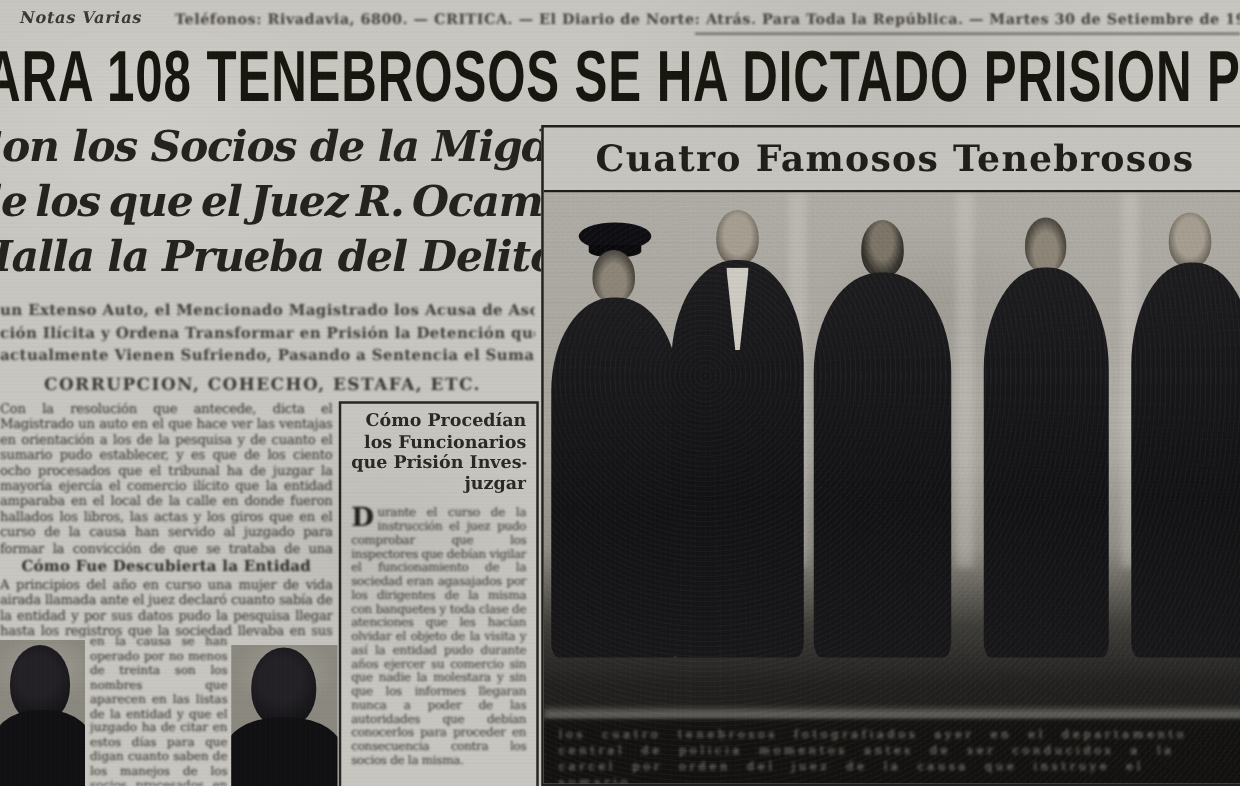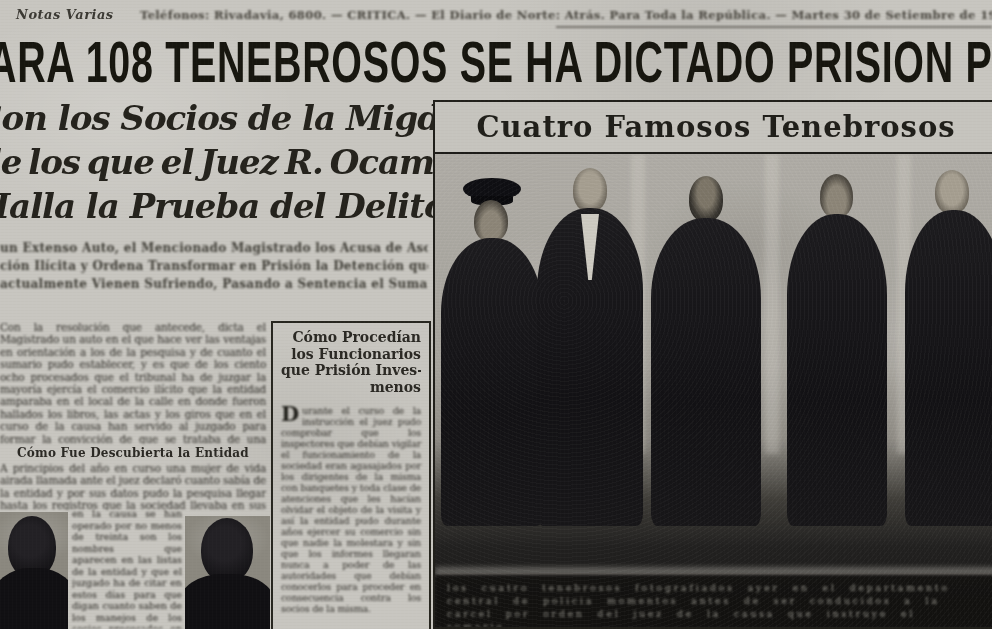--- a/index.html
+++ b/index.html
@@ -169,41 +169,42 @@
     <div class="tight">de los que el Juez R. Ocampo</div>
     <div>Halla la Prueba del Delito</div>
   </div>
 
   <div class="deck">
     <div>un Extenso Auto, el Mencionado Magistrado los Acusa de Aso-</div>
     <div>ción Ilícita y Ordena Transformar en Prisión la Detención que</div>
     <div>actualmente Vienen Sufriendo, Pasando a Sentencia el Sumario</div>
   </div>
 
+  <div class="kicker">CORRUPCION, COHECHO, ESTAFA, ETC.</div>
 
   <div class="bodyblock body1">Con la resolución que antecede, dicta el Magistrado un auto en el que hace ver las ventajas en orientación a los de la pesquisa y de cuanto el sumario pudo establecer, y es que de los ciento ocho procesados que el tribunal ha de juzgar la mayoría ejercía el comercio ilícito que la entidad amparaba en el local de la calle en donde fueron hallados los libros, las actas y los giros que en el curso de la causa han servido al juzgado para formar la convicción de que se trataba de una vasta sociedad organizada para el delito en todas sus formas.</div>
   <div class="crosshead">Cómo Fue Descubierta la Entidad</div>
   <div class="bodyblock body2">A principios del año en curso una mujer de vida airada llamada ante el juez declaró cuanto sabía de la entidad y por sus datos pudo la pesquisa llegar hasta los registros que la sociedad llevaba en sus libros con todo detalle.</div>
 
   <div class="thumb thumb-l">
     <div class="head"></div>
     <div class="shoulders"></div>
   </div>
   <div class="narrowcol">en la causa se han operado por no menos de treinta son los nombres que aparecen en las listas de la entidad y que el juzgado ha de citar en estos días para que digan cuanto saben de los manejos de los socios procesados en el sumario de la causa</div>
   <div class="thumb thumb-r">
     <div class="head"></div>
     <div class="shoulders"></div>
   </div>
 
   <div class="midbox">
     <div class="midhead">
       <div>Cómo Procedían</div>
       <div>los Funcionarios</div>
       <div>que Prisión Inves-</div>
-      <div>menos</div>
+      <div>juzgar</div>
     </div>
     <div class="midbody">
       <span class="dropcap">D</span><span>urante el curso de la instrucción el juez pudo comprobar que los inspectores que debían vigilar el funcionamiento de la sociedad eran agasajados por los dirigentes de la misma con banquetes y toda clase de atenciones que les hacían olvidar el objeto de la visita y así la entidad pudo durante años ejercer su comercio sin que nadie la molestara y sin que los informes llegaran nunca a poder de las autoridades que debían conocerlos para proceder en consecuencia contra los socios de la misma.</span>
     </div>
   </div>
 
   <div class="photobox">
     <div class="phototitle">Cuatro Famosos Tenebrosos</div>
     <div class="photo">
       <div class="seam seam1"></div>

